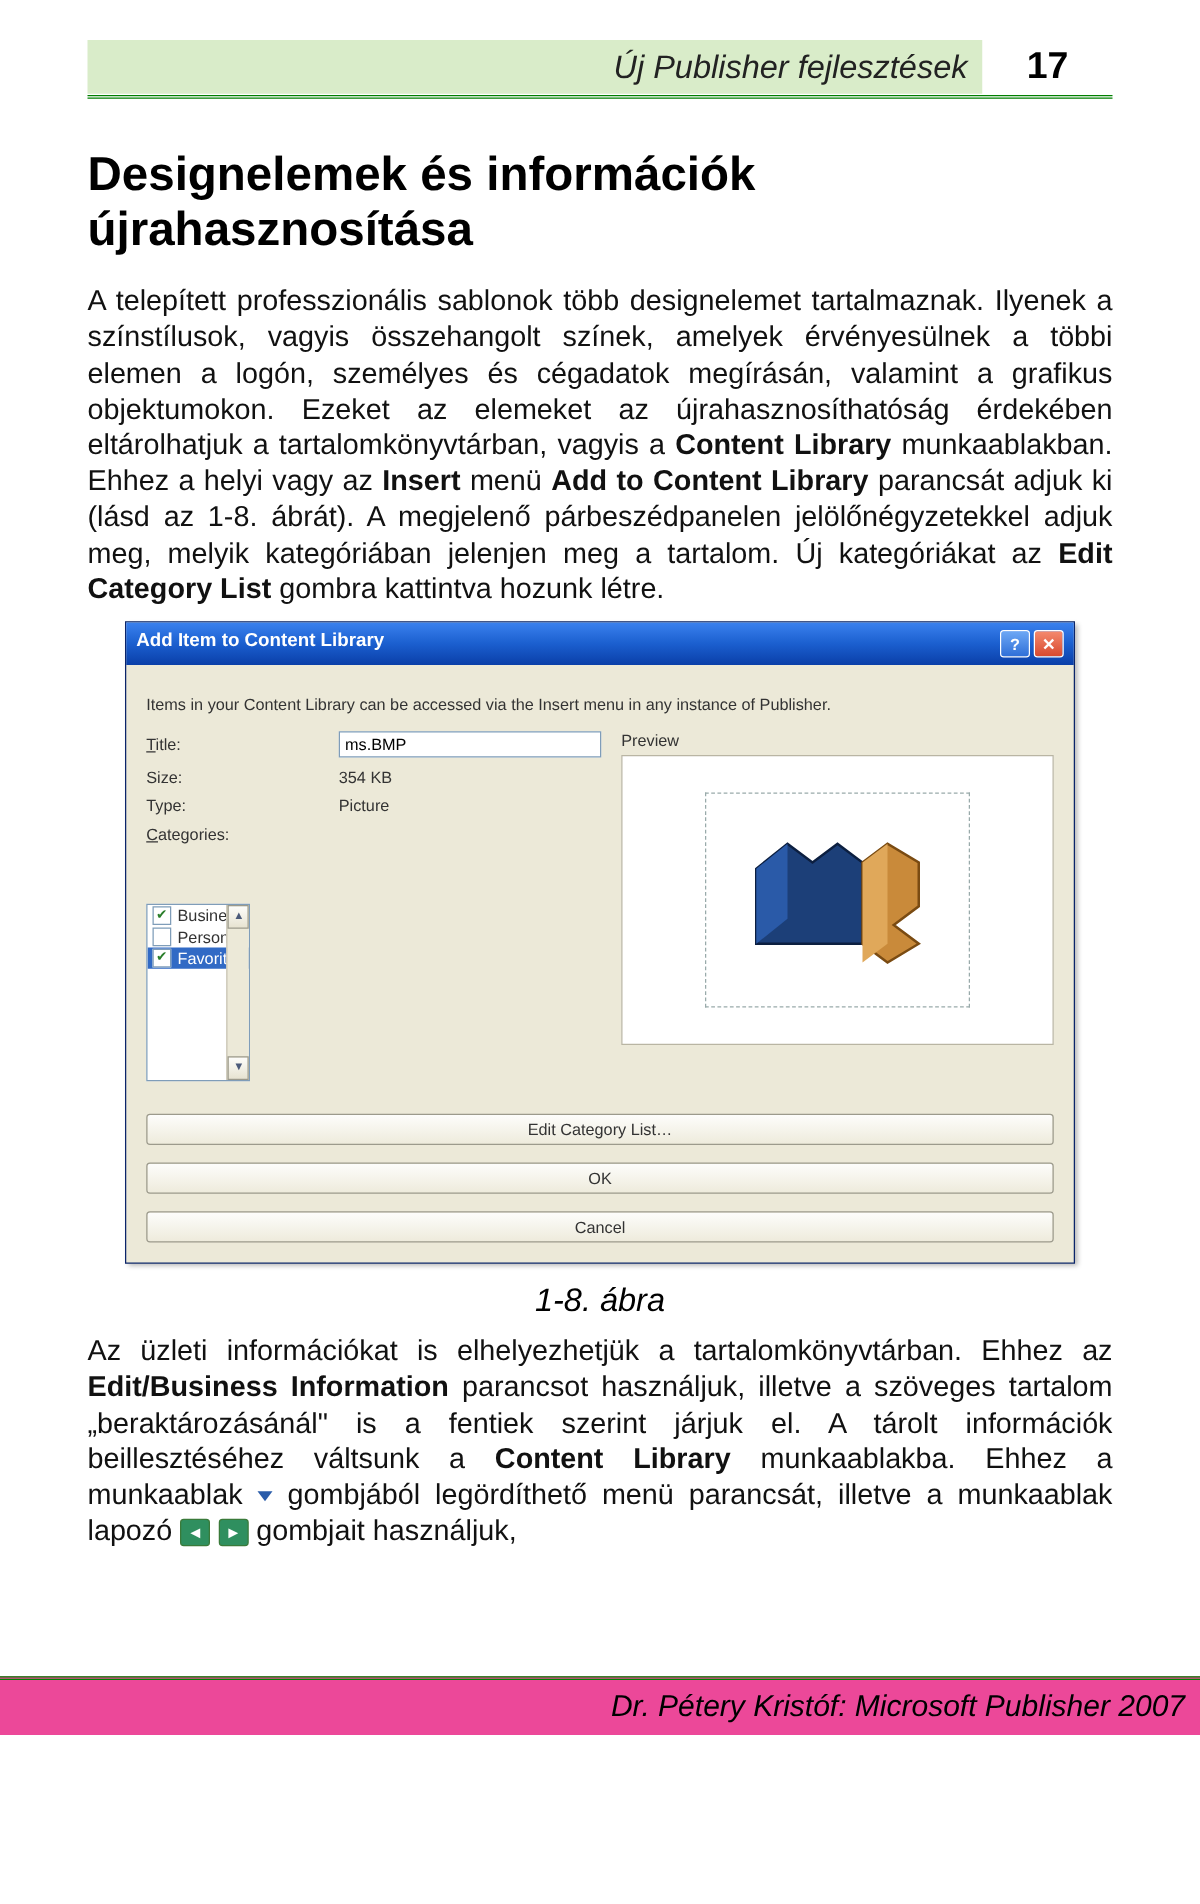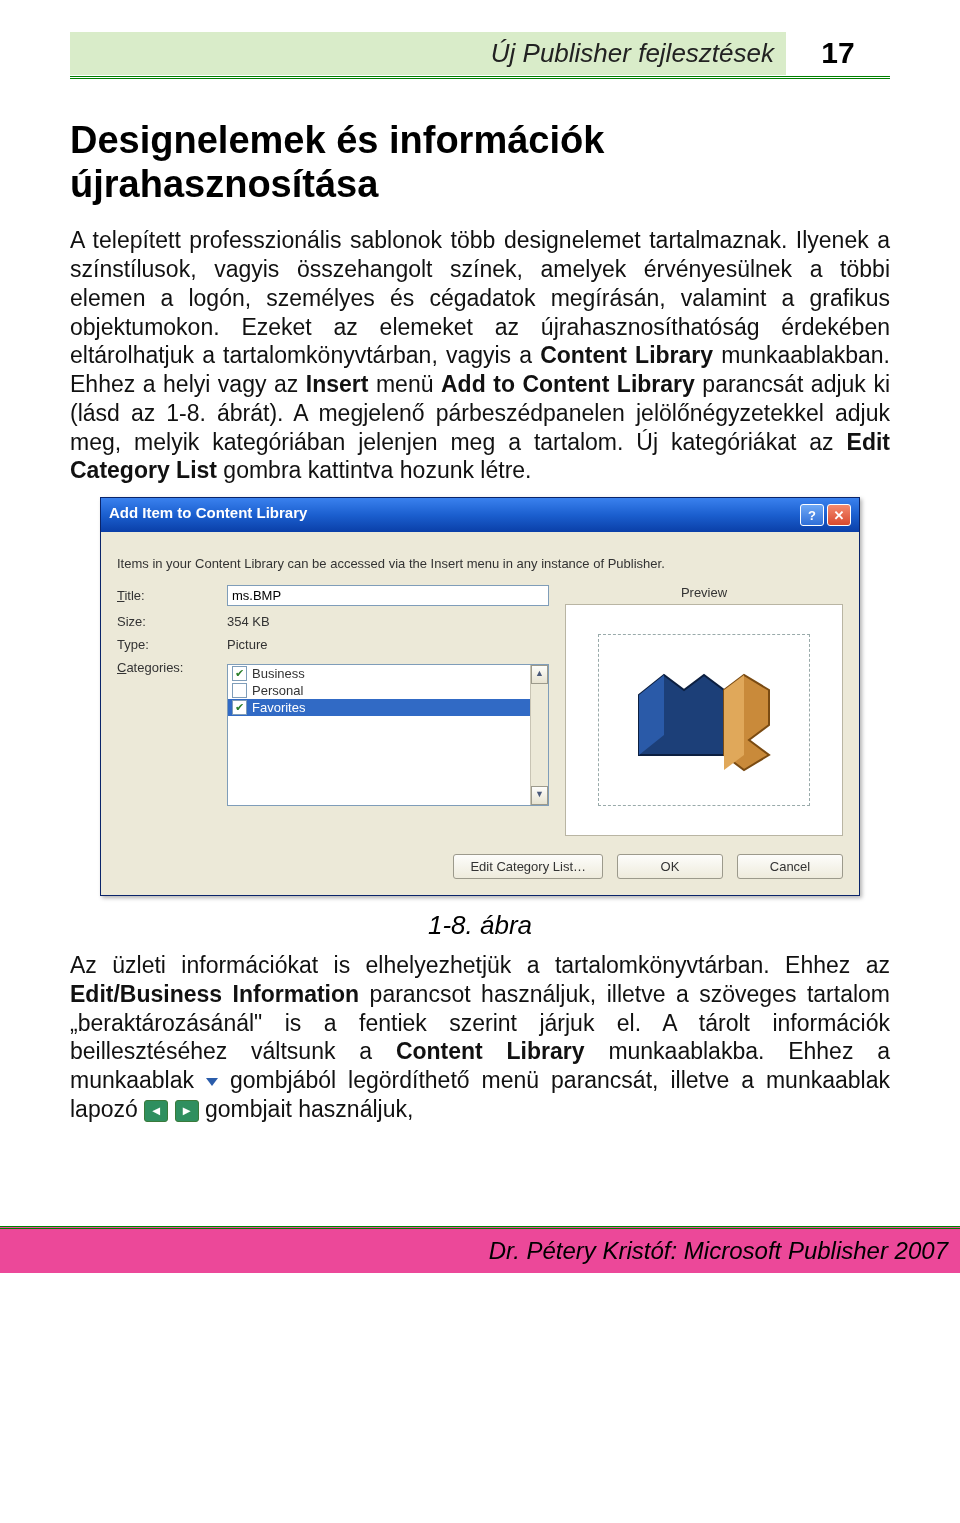--- a/index.html
+++ b/index.html
@@ -93,22 +93,22 @@
     display: inline-flex;
     align-items: center; justify-content: center;
     font-size: 13px; font-weight: bold;
   }
   .tb-help { background: linear-gradient(#6ea8f5,#2f6fd8); color:#fff; }
   .tb-close { background: linear-gradient(#f48a6e,#d84a2f); color:#fff; }
   .dlg-body { padding: 24px 16px 16px 16px; font-size: 13px; color: #333; }
   .dlg-info { margin-bottom: 14px; }
   .dlg-cols { display: flex; gap: 16px; }
   .dlg-left { flex: 1; }
-  .dlg-right { width: 278px; text-align: center; }
-  .fld-row { display: flex; align-items: center; margin-bottom: 8px; }
+  .dlg-right { width: 346px; }
+  .fld-row { display: flex; align-items: center; margin-bottom: 8px; gap: 44px; }
   .fld-label { width: 110px; }
   .fld-label u { text-decoration: underline; }
   .fld-value { flex: 1; }
   .text-input {
     width: 100%;
     border: 1px solid #7f9db9;
     background: #fff;
     padding: 2px 4px;
     font-family: Tahoma, Arial, sans-serif;
     font-size: 13px;
@@ -144,21 +144,21 @@
     height: 230px;
     margin-top: 4px;
     display:flex; align-items:center; justify-content:center;
     position:relative;
   }
   .preview-inner{
     border:1px dashed #9aa; width:210px; height:170px;
     display:flex; align-items:center; justify-content:center;
   }
   .dlg-footer {
-    display:flex; justify-content:flex-end; gap:14px; margin-top:18px;
+    display:flex; justify-content:flex-end; gap:14px; margin-top:18px;flex-direction:column;
   }
   .win-btn{
     border:1px solid #9c9a8c; background:linear-gradient(#fdfdfb,#eeebdc);
     padding:4px 16px; font-family:Tahoma,Arial,sans-serif; font-size:13px;
     border-radius:3px; min-width:72px; text-align:center;
   }
   .inline-icon {
     display:inline-block; vertical-align:middle;
   }
   .dropdown-glyph{
@@ -204,21 +204,21 @@
               <div class="fld-value"><input class="text-input" value="ms.BMP" style=""></div>
             </div>
             <div class="fld-row">
               <div class="fld-label">Size:</div>
               <div class="fld-value">354 KB</div>
             </div>
             <div class="fld-row">
               <div class="fld-label">Type:</div>
               <div class="fld-value">Picture</div>
             </div>
-            <div class="fld-row" style="align-items:flex-start;">
+            <div class="fld-row" style="align-items:flex-start;flex-direction:column;">
               <div class="fld-label"><u>C</u>ategories:</div>
               <div class="fld-value">
                 <div class="cat-list">
                   <div class="cat-scroll-inner">
                     <div class="cat-item">
                       <span class="chk">✔</span>
                       <span>Business</span>
                     </div>
                     <div class="cat-item">
                       <span class="chk"></span>

